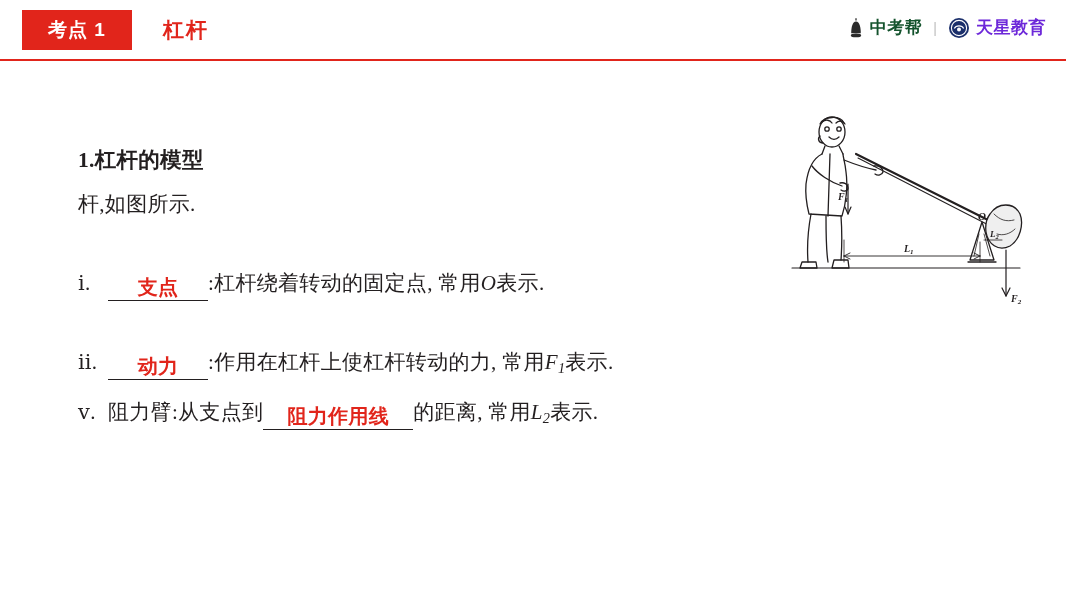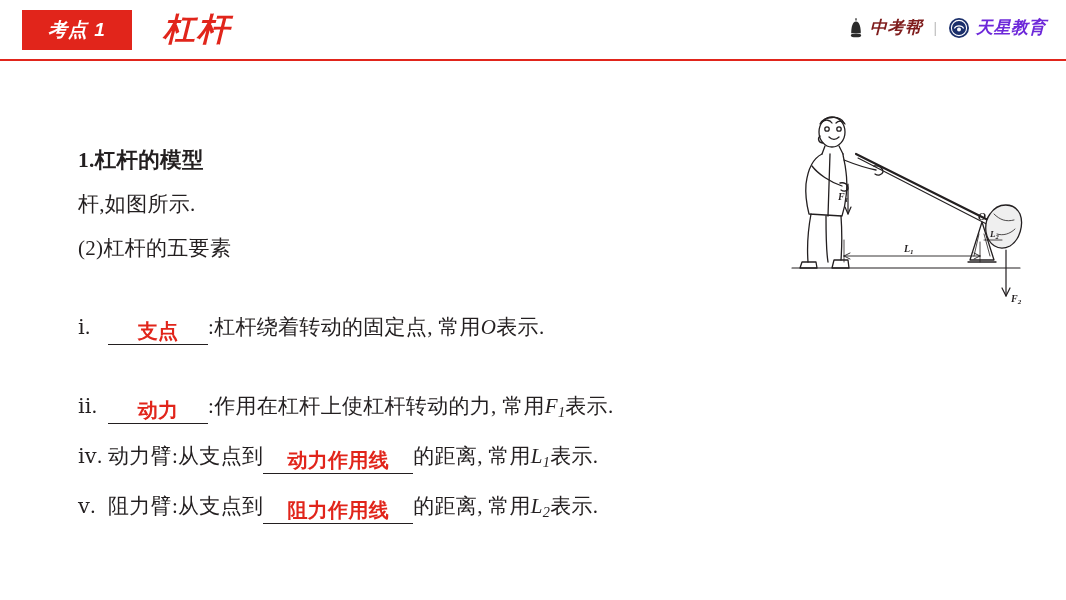--- a/index.html
+++ b/index.html
@@ -14,21 +14,20 @@
     overflow: hidden;
     position: relative;
   }
 
   
   .header {
     position: relative;
     height: 44px;
     width: 100%;
     box-sizing: border-box;
-    font-style: italic;
   }
   .header-badge {
     position: absolute;
     left: 22px;
     top: 10px;
     width: 110px;
     height: 40px;
     background: #e1251b;
     color: #ffffff;
     font-family: "Liberation Sans", "DejaVu Sans", sans-serif;
@@ -42,21 +41,21 @@
   .header-title {
     position: absolute;
     left: 163px;
     top: 10px;
     height: 40px;
     display: flex;
     align-items: center;
     color: #e1251b;
     font-family: "Liberation Sans", "DejaVu Sans", sans-serif;
     font-weight: bold;
-    font-size: 32px;
+    font-size: 21px;
     letter-spacing: 2px;
   }
   .header-rule {
     position: absolute;
     left: 0;
     top: 59px;
     width: 1066px;
     height: 2px;
     background: #e1251b;
   }
@@ -77,21 +76,21 @@
     gap: 6px;
   }
   .brand-logo-1 {
     width: 16px;
     height: 22px;
     position: relative;
   }
   .brand-name-1 {
     font-size: 17px;
     font-weight: bold;
-    color: #7f1d1d;
+    color: #14532d;
     letter-spacing: 0.5px;
   }
   .brand-sep {
     color: #bdbdbd;
     font-size: 14px;
     margin: 0 2px;
   }
   .brand-logo-2 {
     width: 22px;
     height: 22px;
@@ -201,34 +200,30 @@
 
 <div class="content">
 
   <div class="body-text">
 
     <div class="line heading">1.杠杆的模型</div>
 
 
     <div class="line">杆,如图所示.</div>
 
-    <div class="line">(2)杠杆的五要素</div>
 
     <div class="line">
       <span class="indent-roman">ⅰ.</span><span class="blank small">支点</span><span>:杠杆绕着转动的固定点, 常用</span><span class="ital">O</span><span>表示.</span>
     </div>
 
     <div class="line">
       <span class="indent-roman">ⅱ.</span><span class="blank small">动力</span><span>:作用在杠杆上使杠杆转动的力, 常用</span><span class="ital">F</span><span class="sub">1</span><span>表示.</span>
     </div>
 
 
-    <div class="line">
-      <span class="indent-roman">ⅳ.</span><span>动力臂:从支点到</span><span class="blank medium">动力作用线</span><span>的距离, 常用</span><span class="ital">L</span><span class="sub">1</span><span>表示.</span>
-    </div>
 
     <div class="line">
       <span class="indent-roman">ⅴ.</span><span>阻力臂:从支点到</span><span class="blank medium">阻力作用线</span><span>的距离, 常用</span><span class="ital">L</span><span class="sub">2</span><span>表示.</span>
     </div>
 
   </div>
 
   <div class="figure">
     <svg width="240" height="210" viewBox="0 0 240 210">
       <g stroke="#231f20" fill="none" stroke-width="1.3" stroke-linecap="round" stroke-linejoin="round">

